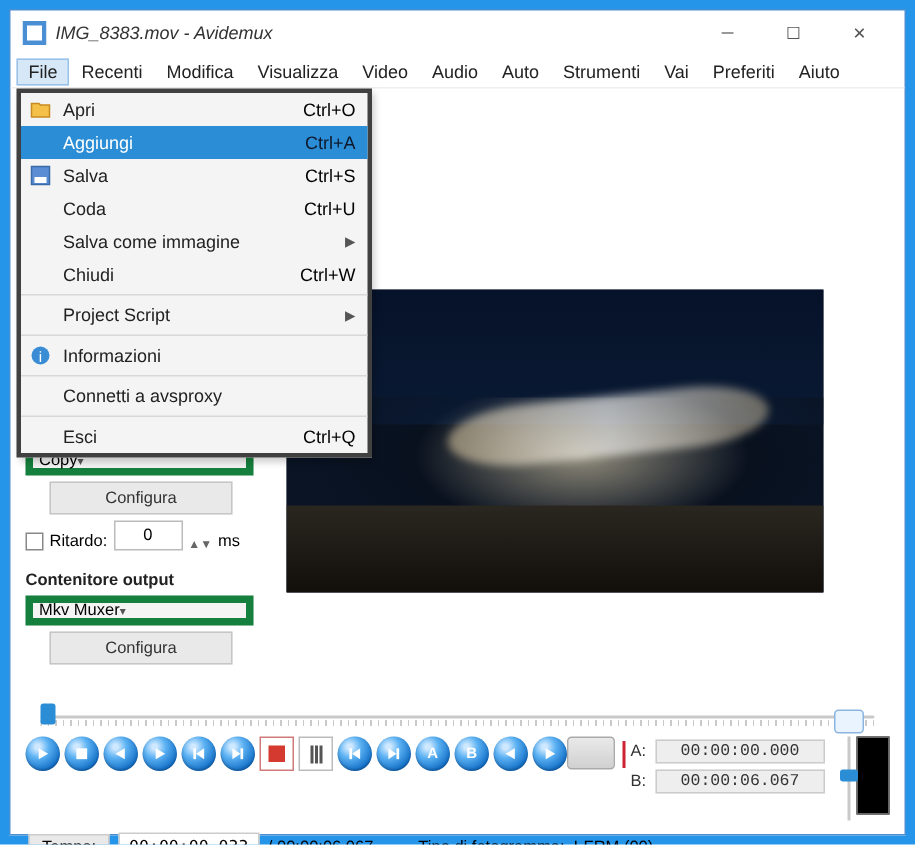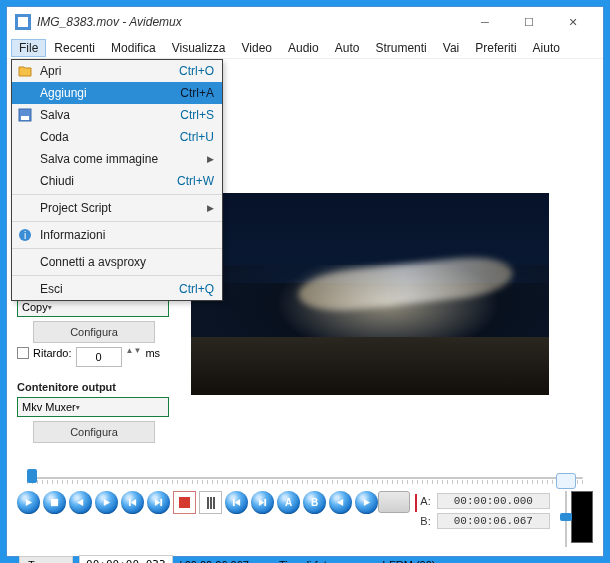--- a/index.html
+++ b/index.html
@@ -6,36 +6,36 @@
 body { background: #2595ea; padding: 6px; }
 .window { background: #fff; width: 598px; height: 551px; border: 1px solid #4a8fd4; position: relative; }
 .titlebar { height: 30px; display: flex; align-items: center; padding: 0 8px; font-size: 12px; color: #333; }
 .titlebar .title-icon { width: 16px; height: 16px; margin-right: 6px; }
 .titlebar .title-text { flex: 1; font-style: italic; }
 .win-controls { display: flex; }
 .win-btn { width: 44px; height: 28px; display: flex; align-items: center; justify-content: center; font-size: 11px; color: #555; }
 .menubar { height: 22px; display: flex; align-items: center; padding: 0 4px; font-size: 12px; color: #222; border-bottom: 1px solid #eee; }
 .menubar .menu-item { padding: 2px 8px; }
 .menubar .menu-item.active { background: #d6e8f7; border: 1px solid #98c2e8; padding: 1px 7px; }
-.dropdown { position: absolute; top: 52px; left: 4px; width: 212px; background: #f4f4f4; border: 1px solid #404040; z-index: 20; box-shadow: 2px 3px 5px rgba(0,0,0,0.2); }
+.dropdown { position: absolute; top: 52px; left: 4px; width: 237px; background: #f4f4f4; border: 3px solid #404040; z-index: 20; box-shadow: 2px 3px 5px rgba(0,0,0,0.2); }
 .dropdown .mi { display: flex; align-items: center; height: 22px; padding: 0 8px 0 28px; font-size: 12px; color: #222; position: relative; }
 .dropdown .mi.highlight { background: #2a8dd6; color: #fff; }
-.dropdown .mi .shortcut { margin-left: auto; color: #0369a1; }
+.dropdown .mi .shortcut { margin-left: auto; color: #000000; }
 .dropdown .mi.highlight .shortcut { color: #0f172a; }
 .dropdown .mi .arrow { margin-left: auto; font-size: 9px; color: #555; }
 .dropdown .mi .micon { position: absolute; left: 6px; width: 14px; height: 14px; }
 .dropdown hr { border: none; border-top: 1px solid #d8d8d8; margin: 2px 0; }
 .content { padding: 6px 10px 0 10px; display: flex; }
 .leftcol { width: 170px; }
 .section-head { font-size: 11px; font-weight: 600; margin: 6px 0 4px 0; color: #222; }
 .tracks { font-size: 11px; color: #666; margin-left: 4px; font-weight: 400; }
-.combo { width: 152px; height: 20px; border: 1px solid #15803d; background: #f4f4f4; font-size: 11px; display: flex; align-items: center; padding: 0 4px; margin-bottom: 4px; }
+.combo { width: 152px; height: 20px; border: 5px solid #15803d; background: #f4f4f4; font-size: 11px; display: flex; align-items: center; padding: 0 4px; margin-bottom: 4px; }
 .combo .chev { font-size: 8px; color: #555; }
 .btn-sm { width: 122px; height: 22px; background: #e9e9e9; border: 1px solid #c6c6c6; font-size: 11px; color: #333; display: flex; align-items: center; justify-content: center; margin: 0 0 4px 16px; text-align: center; }
-.delay-row { display: flex; align-items: flex-start; gap: 4px; font-size: 11px; margin-top: 4px; }
+.delay-row { display: flex; align-items: flex-end; gap: 4px; font-size: 11px; margin-top: 4px; }
 .delay-row .chk { width: 12px; height: 12px; border: 1px solid #888; }
 .delay-row .spin { width: 46px; height: 20px; border: 1px solid #bbb; display: flex; align-items: center; justify-content: center; font-size: 11px; }
 .video-pane { width: 358px; height: 202px; background: #08101c; margin-left: 4px; position: relative; overflow: hidden; }
 .sky { position: absolute; top:0; left:0; right:0; height:90px; background: linear-gradient(#06122a,#0a1a33); }
 .city { position: absolute; bottom:0; left:0; right:0; height:130px; background: radial-gradient(ellipse at 55% 30%, rgba(255,240,200,0.55), rgba(10,20,40,0.2) 40%, #0a1425 70%); }
 .road { position: absolute; left:30%; top:35%; width:60%; height:40px; background: linear-gradient(90deg, rgba(255,230,180,0.7), rgba(255,255,255,0.9), rgba(255,230,180,0.6)); border-radius: 50% / 100%; transform: rotate(-6deg); filter: blur(3px); opacity:0.65;}
 .fg { position:absolute; bottom:0; left:0; right:0; height:58px; background: linear-gradient(#2a2620,#120e0a); }
 .lower { padding: 2px 10px 0 10px; }
 .slider-track { position: relative; height: 18px; margin: 8px 2px 4px 2px; }
 .slider-line { position: absolute; top: 10px; left: 8px; right: 8px; height: 2px; background: #c9c9c9; border-radius: 2px; }

